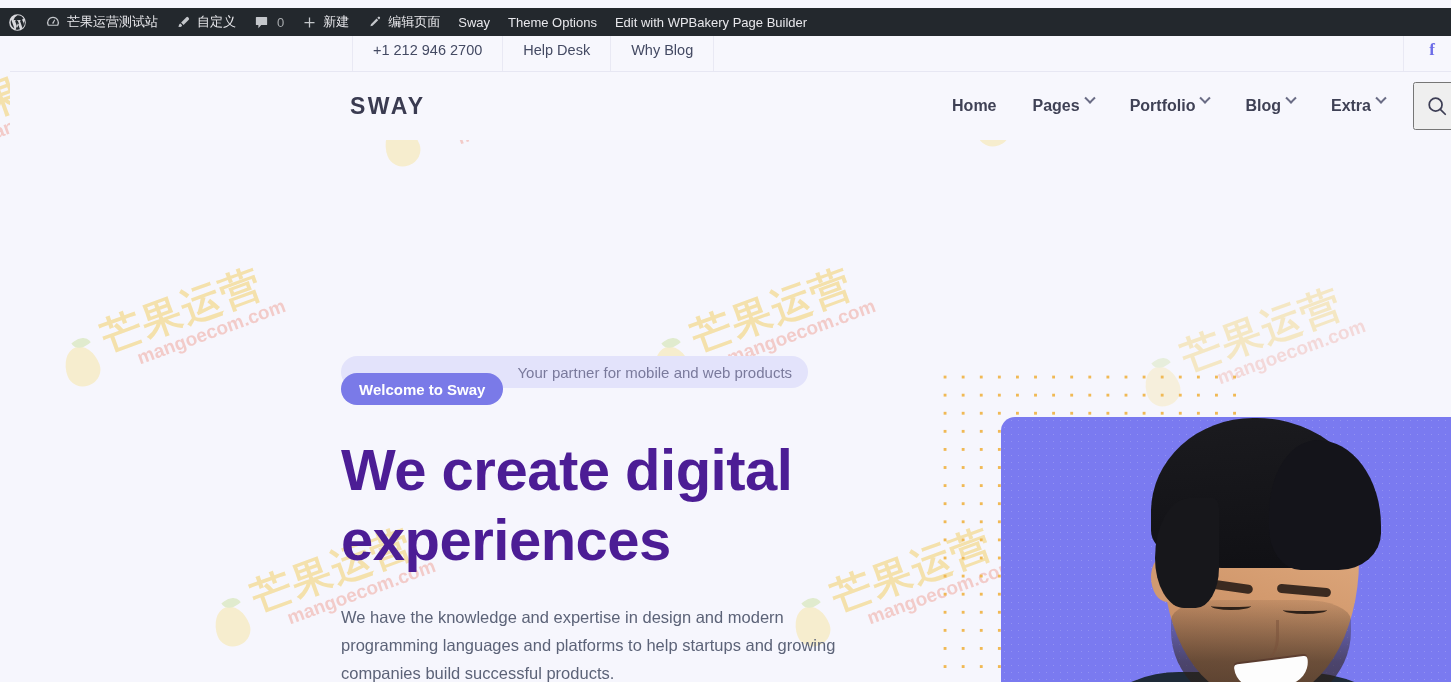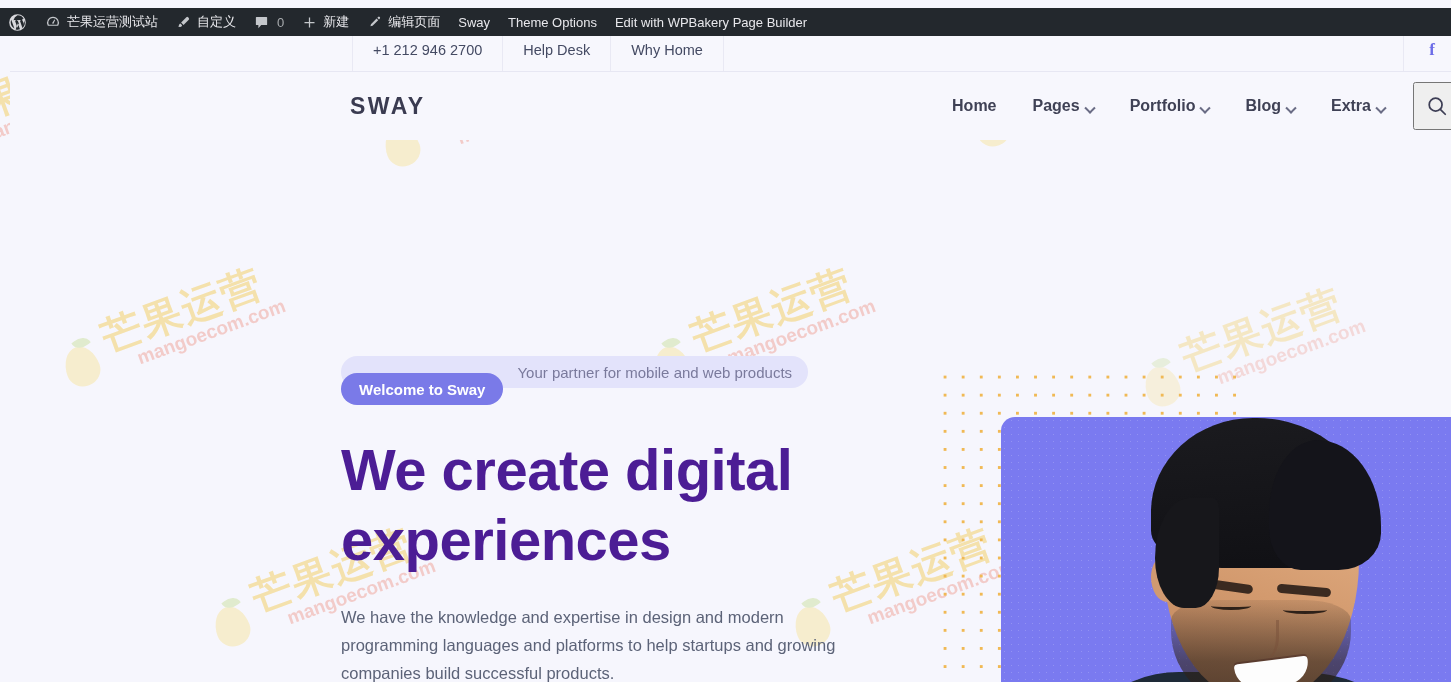--- a/index.html
+++ b/index.html
@@ -50,21 +50,21 @@
     color:#6c6ce8; font-weight:700; font-size:17px; font-family:"Liberation Serif", serif;
   }
 
   .navbar {
     height:68px; background:#f7f7fd;
     display:flex; align-items:center; padding-left:340px; padding-right:0;
   }
   .logo { font-size:23px; font-weight:700; color:#3a3b51; letter-spacing:2.5px; }
   .nav { margin-left:auto; display:flex; align-items:center; gap:0; }
   .nav-item {
-    display:flex; align-items:flex-end; gap:6px;
+    display:flex; align-items:flex-start; gap:6px;
     padding:0 18px; font-size:16px; font-weight:600; color:#3f4155; white-space:nowrap;
   }
   .caret { display:inline-block; width:8px; height:8px; border-right:2px solid #6a6c85;
            border-bottom:2px solid #6a6c85; transform:rotate(45deg) translate(-2px,-2px); }
   .search-btn { display:flex; align-items:center; justify-content:center; width:48px; height:48px; margin-left:10px; }
   .contact-btn {
     margin-left:12px; height:46px; min-width:80px;
     border:2px solid #8e8ee6; border-radius:6px; color:#7b7bdd;
     display:flex; align-items:center; padding:0 22px; font-size:16px; font-weight:600;
     overflow:hidden; white-space:nowrap;
@@ -236,21 +236,21 @@
     <p class="hero-sub">We have the knowledge and expertise in design and modern programming languages and platforms to help startups and growing companies build successful products.</p>
   </div>
 </section>
 
 <header class="site-header">
 
   <div class="topbar">
     <div class="topbar-left">
       <a class="tb-link">+1 212 946 2700</a>
       <a class="tb-link">Help Desk</a>
-      <a class="tb-link">Why Home</a>
+      <a class="tb-link">Why Blog</a>
     </div>
     <div class="topbar-right">
       <a class="tb-social">f</a>
     </div>
   </div>
 
   <div class="navbar">
     <a class="logo">SWAY</a>
 
     <nav class="nav">

